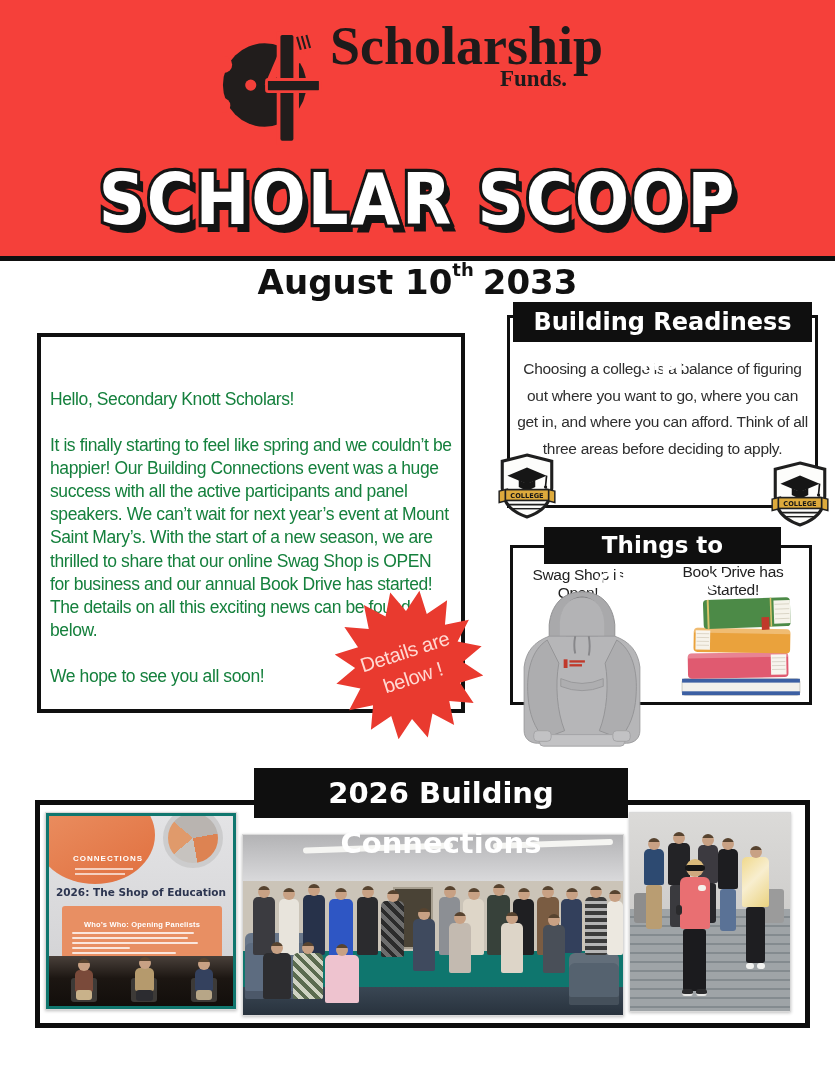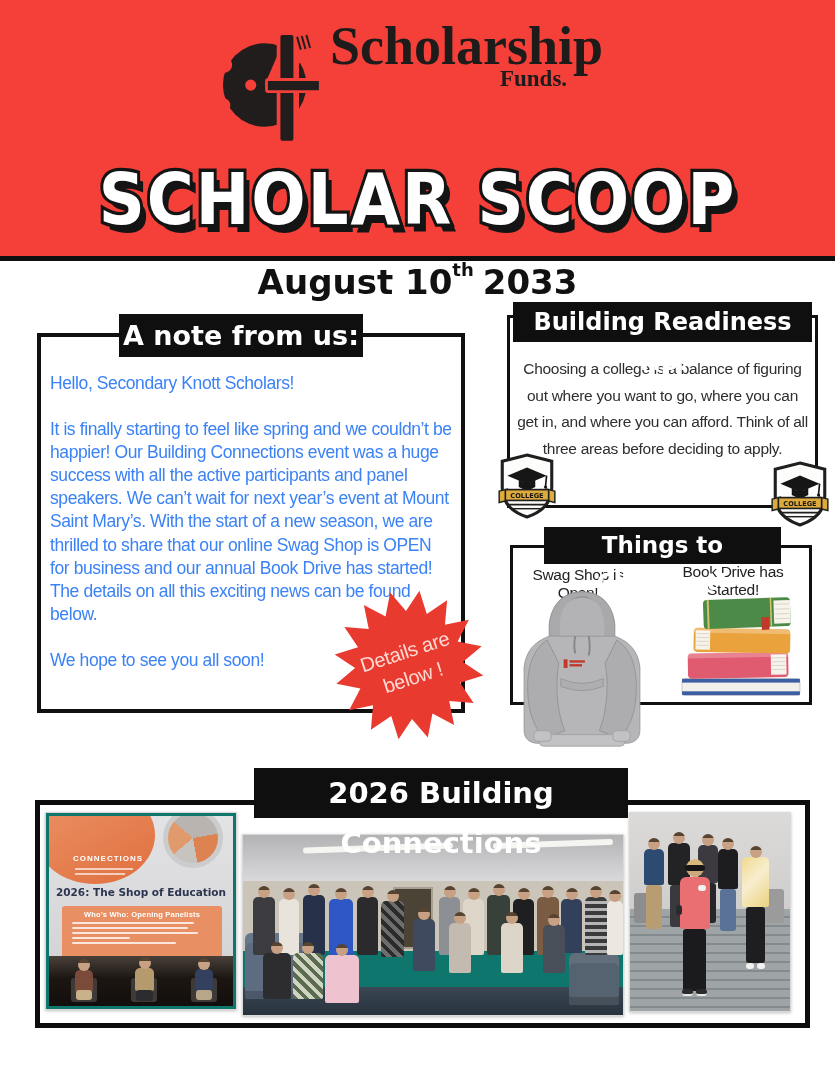--- a/index.html
+++ b/index.html
@@ -26,21 +26,21 @@
   .date{position:absolute;left:0;top:262px;width:835px;text-align:center;color:#111;
         font-family:"DejaVu Sans",sans-serif;font-weight:bold;font-size:34px;letter-spacing:0;}
   .date .ord{font-size:18px;vertical-align:top;position:relative;top:-3px;}
   .date .yr{margin-left:9px;}
   
   .chip{position:absolute;background:var(--ink,#0f0f0f);color:#fff;text-align:center;
         font-family:"DejaVu Sans",sans-serif;font-weight:bold;z-index:6;}
   
   .note-box{position:absolute;left:37px;top:333px;width:428px;height:380px;border:4px solid #101010;background:#fff;}
   .note-chip{left:119px;top:314px;width:244px;height:43px;font-size:27px;line-height:43px;}
-  .note-body{position:absolute;left:50px;top:372px;width:402px;color:#3b82f6;
+  .note-body{position:absolute;left:50px;top:388px;width:402px;color:#15803d;
              font-size:17.5px;line-height:1.32;letter-spacing:-0.4px;}
   .note-body p{margin-bottom:23px;}
   
   .starburst{position:absolute;left:334px;top:590px;width:150px;height:150px;z-index:8;transform:rotate(8deg);}
   .star-shape{position:absolute;inset:0;background:var(--star,#e93a2f);
     clip-path:polygon(100% 50%,85.3% 57%,96.2% 69.15%,79.9% 70%,85.35% 85.35%,70% 79.9%,69.15% 96.2%,57% 85.3%,50% 100%,43% 85.3%,30.85% 96.2%,30% 79.9%,14.65% 85.35%,20.1% 70%,3.8% 69.15%,14.7% 57%,0% 50%,14.7% 43%,3.8% 30.85%,20.1% 30%,14.65% 14.65%,30% 20.1%,30.85% 3.8%,43% 14.7%,50% 0%,57% 14.7%,69.15% 3.8%,70% 20.1%,85.35% 14.65%,79.9% 30%,96.2% 30.85%,85.3% 43%);}
   .star-text{position:absolute;inset:0;display:flex;flex-direction:column;align-items:center;justify-content:center;
              transform:rotate(-26deg);color:#ffd9d2;font-size:20px;line-height:1.35;letter-spacing:-0.3px;}
   
   .tip-box{position:absolute;left:507px;top:315px;width:311px;height:193px;border:3px solid #101010;background:#fff;}
@@ -70,21 +70,21 @@
   .p1-screen{position:absolute;left:3px;top:3px;right:3px;height:146px;background:linear-gradient(#e3e3e5,#d4d4d6);overflow:hidden;}
   .p1-ellipse{position:absolute;left:-14px;top:-30px;width:120px;height:98px;border-radius:50%;
               background:linear-gradient(150deg,#ec9467,#e06f3e);}
   .p1-conn{position:absolute;left:24px;top:38px;color:#fff;font-size:8px;font-weight:bold;letter-spacing:1px;}
   .p1-connline{position:absolute;left:26px;height:2px;background:rgba(255,255,255,.65);}
   .p1-globe{position:absolute;right:10px;top:-8px;width:60px;height:60px;border-radius:50%;border:5px solid #cccccd;
             background:conic-gradient(#b9b4b0 0 80deg,#dd8352 80deg 170deg,#c7c3bf 170deg 230deg,#e09a6b 230deg 310deg,#b9b4b0 310deg);}
   .p1-heading{position:absolute;left:0;top:70px;width:100%;text-align:center;color:#2c3550;
               font-size:10.5px;font-weight:bold;font-family:"DejaVu Sans",sans-serif;}
   .p1-panel{position:absolute;left:13px;top:90px;width:160px;height:52px;background:var(--slide-orange,#e88f63);border-radius:3px;}
-  .p1-sub{width:100%;text-align:center;padding-top:4px;color:#fff;font-size:7.5px;font-weight:bold;letter-spacing:.2px;}
+  .p1-sub{width:100%;text-align:center;padding-top:14px;color:#fff;font-size:7.5px;font-weight:bold;letter-spacing:.2px;}
   .p1-line{height:2.4px;background:rgba(255,255,255,.78);margin:2.6px 0 0 10px;border-radius:2px;}
   .p1-stage{position:absolute;left:3px;right:3px;bottom:3px;height:50px;background:linear-gradient(#49403a 0,#1c1612 45%,#120e0b);}
   .fig{position:absolute;border-radius:5px 5px 2px 2px;}
   .fig::before{content:"";position:absolute;top:-11px;left:50%;transform:translateX(-50%);
                width:12px;height:12px;border-radius:50%;
                background:linear-gradient(#57432f 0 4px,#c8a184 4px);}
   .p1-chair{position:absolute;bottom:4px;width:26px;height:24px;background:#3d3a37;border-radius:3px;}
   
   .p2-ceiling{position:absolute;left:0;top:0;width:100%;height:46px;background:linear-gradient(#b3b3b5,#d9d9db);}
   .p2-light{position:absolute;height:6px;background:#f5f5f2;border-radius:3px;transform:rotate(-2deg);}
@@ -129,21 +129,20 @@
     </div>
     <div class="banner">SCHOLAR SCOOP</div>
   </div>
   <div class="header-divider"></div>
 
   <div class="date">
     <span>August 10</span><span class="ord">th</span><span class="yr">2033</span>
   </div>
 
   <div class="note-box"></div>
-  <div class="chip note-chip">A note from us:</div>
   <div class="note-body">
     <p>Hello, Secondary Knott Scholars!</p>
     <p>It is finally starting to feel like spring and we couldn’t be happier! Our Building Connections event was a huge success with all the active participants and panel speakers. We can’t wait for next year’s event at Mount Saint Mary’s. With the start of a new season, we are thrilled to share that our online Swag Shop is OPEN for business and our annual Book Drive has started! The details on all this exciting news can be found below.</p>
     <p>We hope to see you all soon!</p>
   </div>
 
   <div class="starburst">
     <div class="star-shape"></div>
     <div class="star-text">
       <span>Details are</span>

